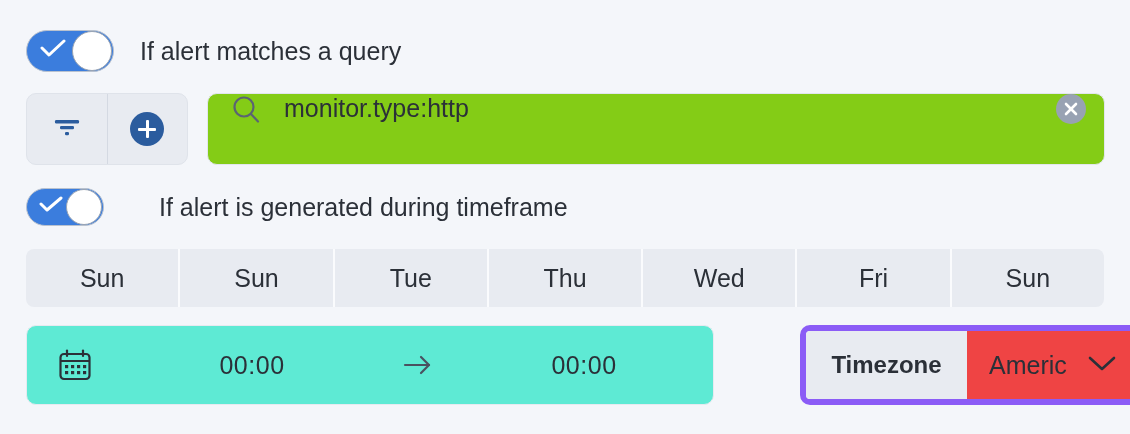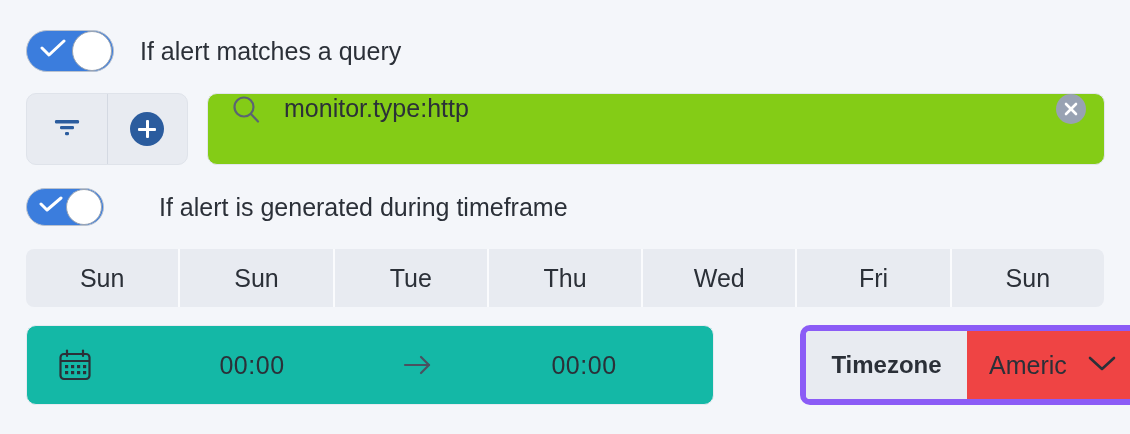--- a/index.html
+++ b/index.html
@@ -160,21 +160,21 @@
   }
   .day-cell + .day-cell { border-left: 2px solid #fafbfd; }
 
   
   #time-range-box {
     position: absolute;
     left: 26px;
     top: 325px;
     width: 688px;
     height: 80px;
-    background: #14b8a6;
+    background: #5eead4;
     border: 1px solid #e7eaf0;
     border-radius: 10px;
     display: flex;
     align-items: center;
     cursor: pointer;
   }
   .cal-wrap { width: 96px; display: flex; justify-content: center; flex: none; }
   .time-val {
     font-size: 25px;
     color: #2b3038;

